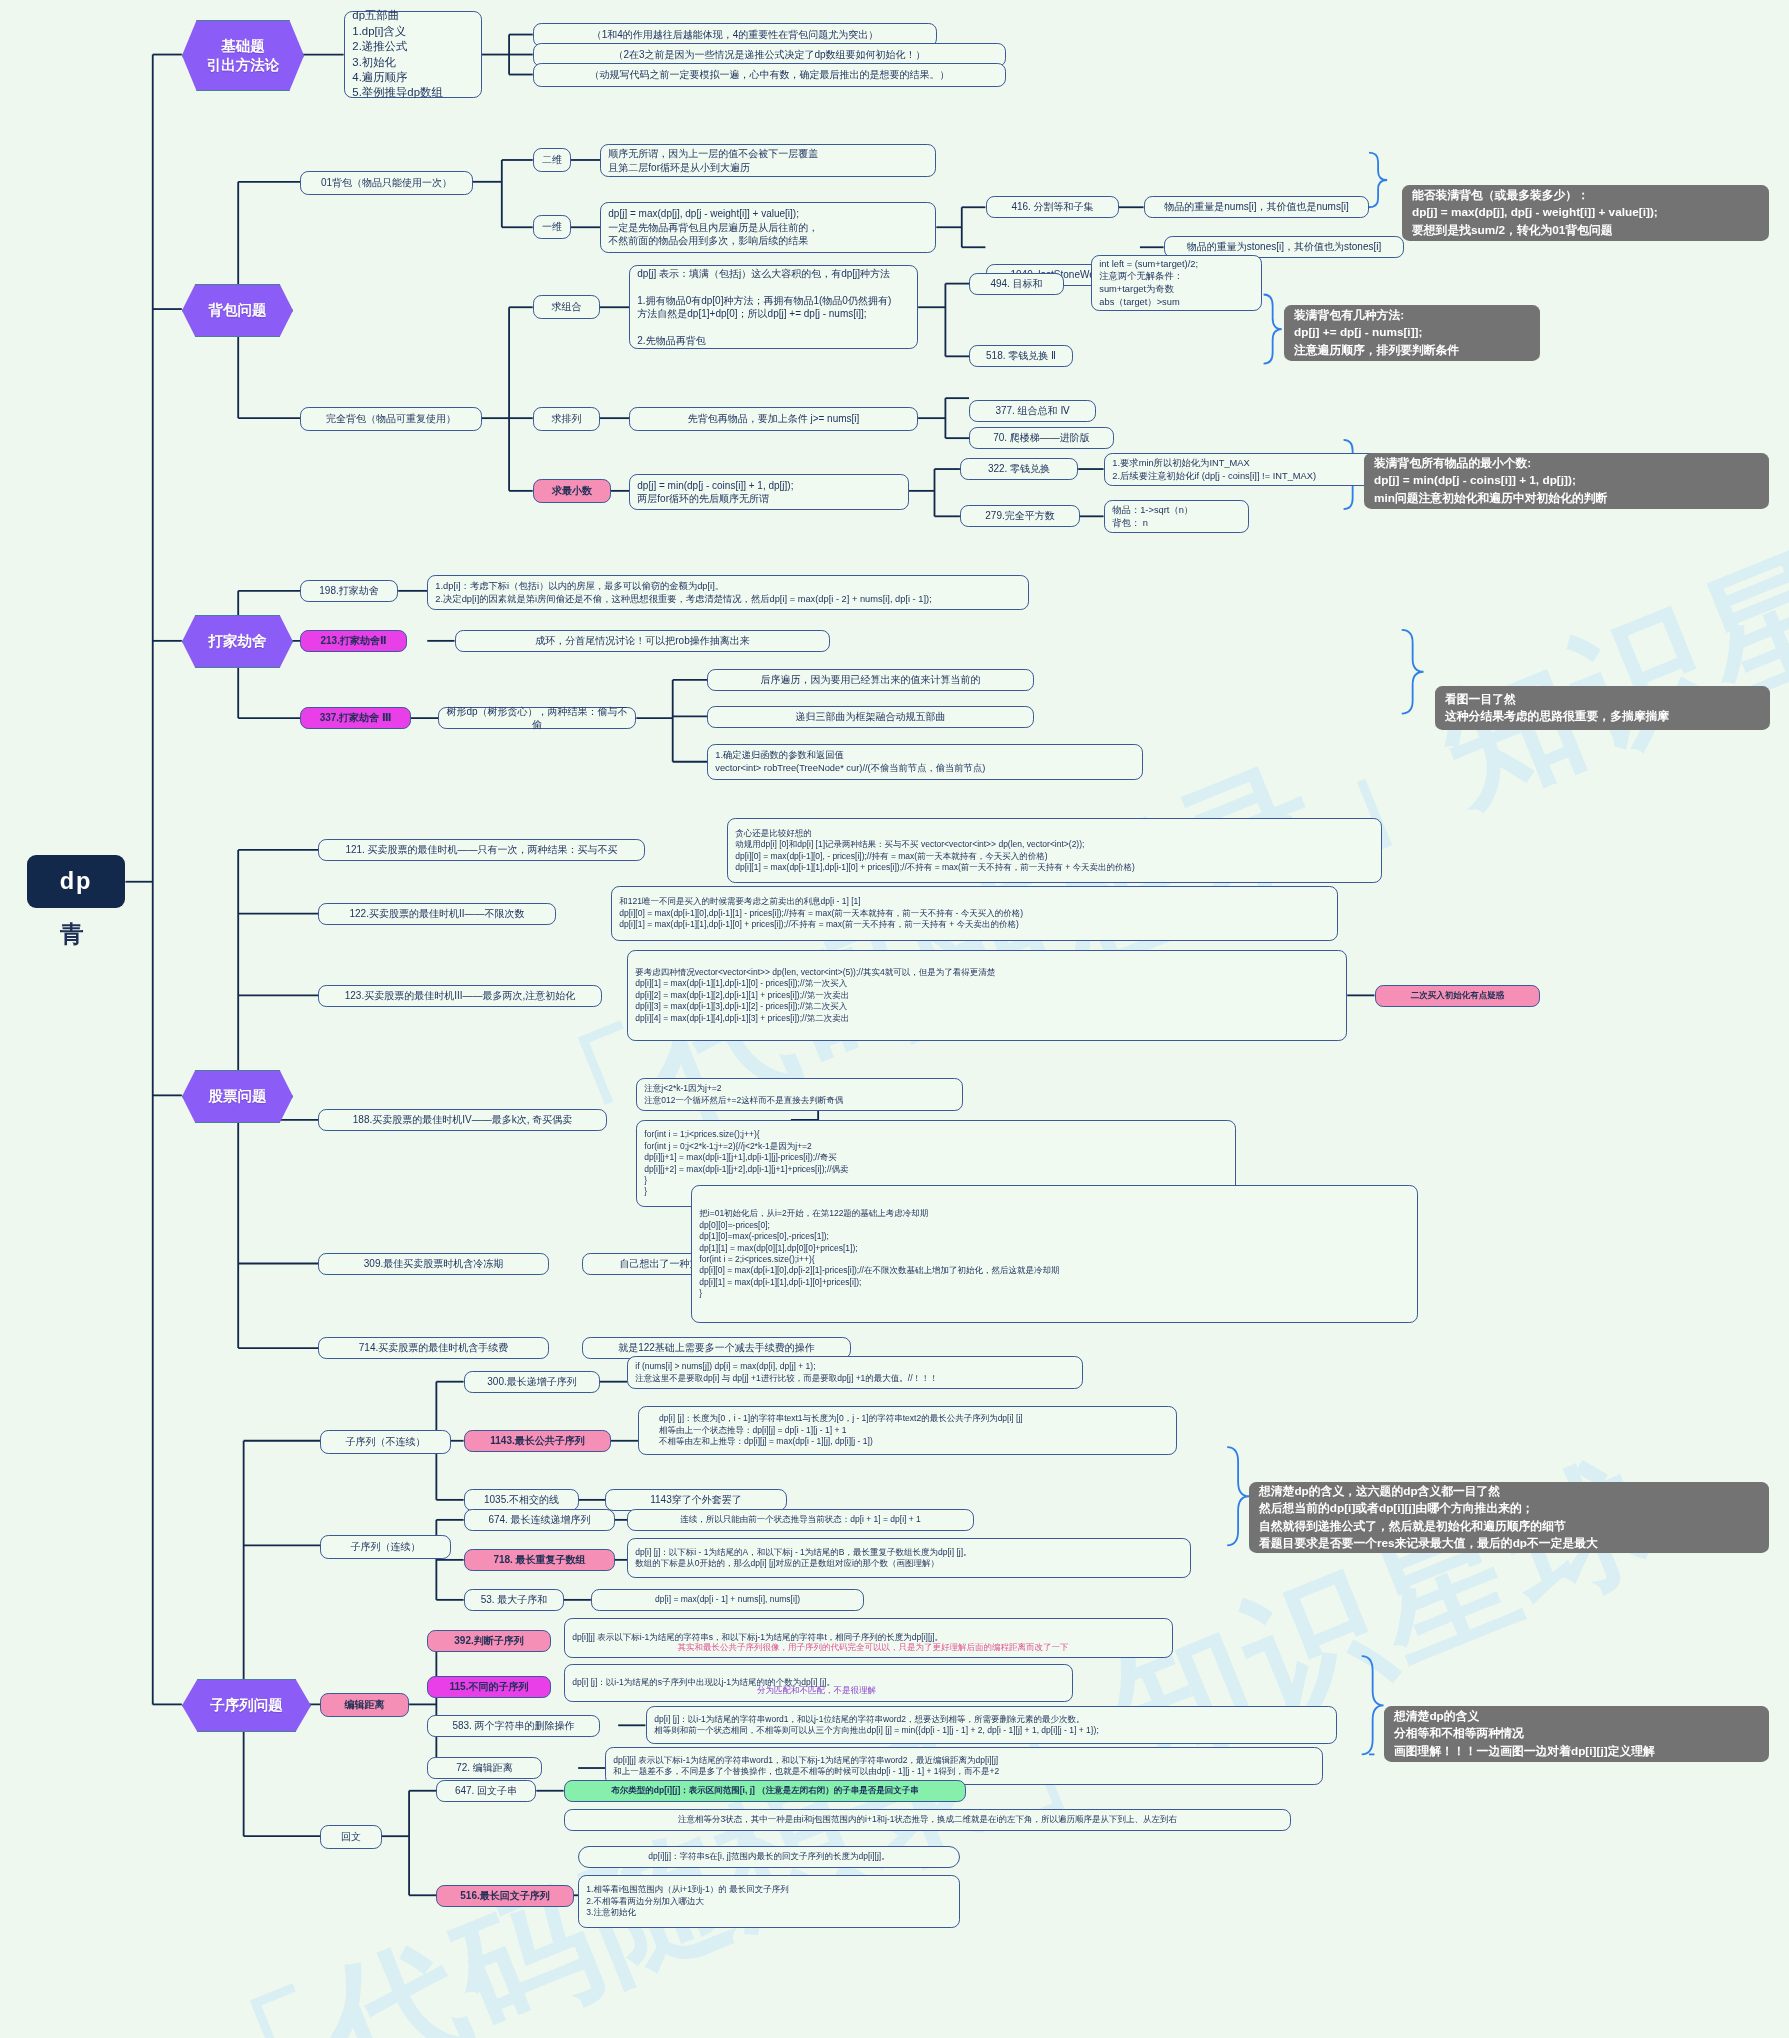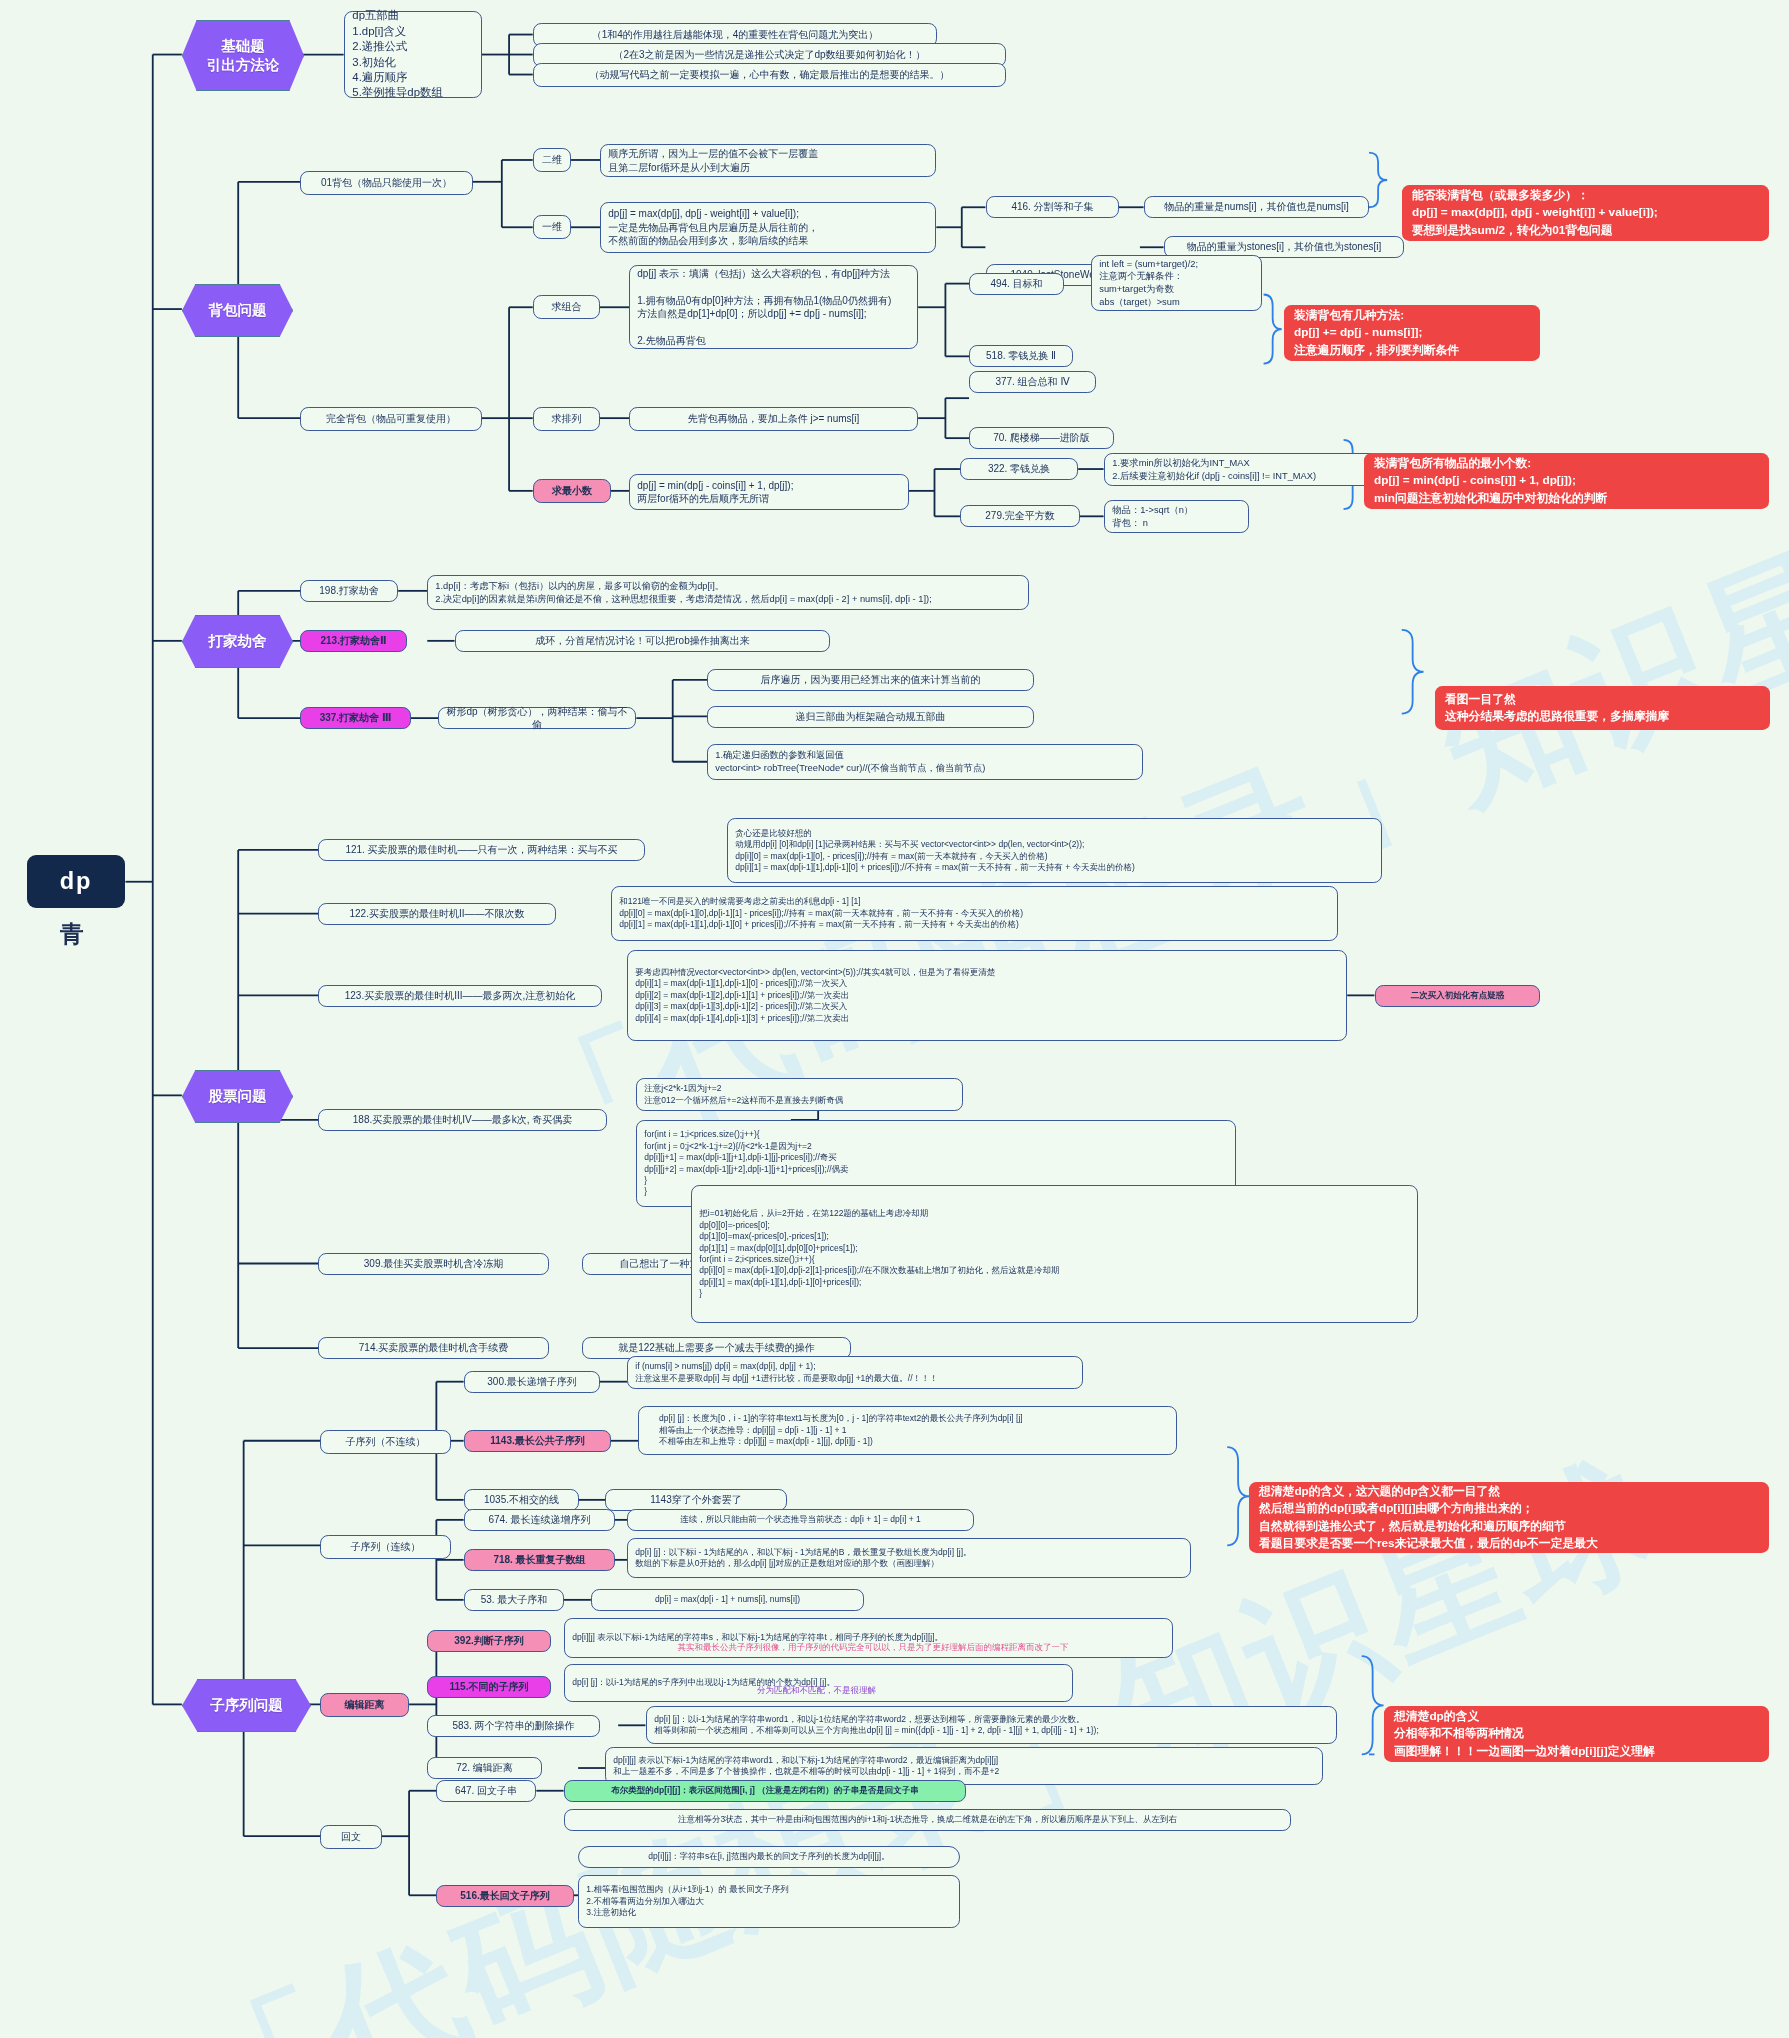--- a/index.html
+++ b/index.html
@@ -63,21 +63,21 @@
     text-shadow:0 0.9px 0.9px rgba(0,0,0,.18);
   }
 
   
   .pink{background:#f58fb5;border-color:#3b5998;color:#1f2f55;font-weight:600;}
   .magenta{background:#e83fe8;border-color:#3b5998;color:#1f2f55;font-weight:600;}
 
   
   .callout{
     position:absolute;box-sizing:border-box;
-    background:#ef4444;color:#fff;border-radius:7.3px;
+    background:#737373;color:#fff;border-radius:7.3px;
     font-size:11.8px;line-height:1.45;font-weight:700;
     padding:5.5px 10px;white-space:pre-line;
     display:flex;align-items:center;
   }
 
   
   .sm{font-size:10px;}
   .xs{font-size:9.3px;}
   .tiny{font-size:8.5px;}
   .pinktext{color:#e2528f;}
@@ -305,21 +305,21 @@
 abs（target）&gt;sum</div>
 
   <div class="node center sm" style="left:969px;top:345px;width:104px;height:22px;">518. 零钱兑换 Ⅱ</div>
 
   <div class="callout" style="left:1284px;top:305px;width:256px;height:56px;">装满背包有几种方法:
 dp[j] += dp[j - nums[i]];
 注意遍历顺序，排列要判断条件</div>
 
   <div class="node center sm" style="left:533px;top:407px;width:67px;height:23.6px;">求排列</div>
   <div class="node center sm" style="left:629px;top:407px;width:289px;height:23.6px;">先背包再物品，要加上条件 j&gt;= nums[i]</div>
-  <div class="node center sm" style="left:969px;top:371px;width:127px;height:22px;">377. 组合总和 Ⅳ</div>
+  <div class="node center sm" style="left:969px;top:400px;width:127px;height:22px;">377. 组合总和 Ⅳ</div>
   <div class="node center sm" style="left:969px;top:427px;width:145px;height:22px;">70. 爬楼梯——进阶版</div>
 
   <div class="node center sm pink" style="left:533px;top:479px;width:78px;height:23.6px;">求最小数</div>
   <div class="node sm" style="left:629px;top:474px;width:280px;height:36px;">dp[j] = min(dp[j - coins[i]] + 1, dp[j]);
 两层for循环的先后顺序无所谓</div>
 
   <div class="node center sm" style="left:960px;top:458px;width:118px;height:22px;">322. 零钱兑换</div>
   <div class="node xs" style="left:1104px;top:453px;width:300px;height:33px;">1.要求min所以初始化为INT_MAX
 2.后续要注意初始化if (dp[j - coins[i]] != INT_MAX)</div>
 

